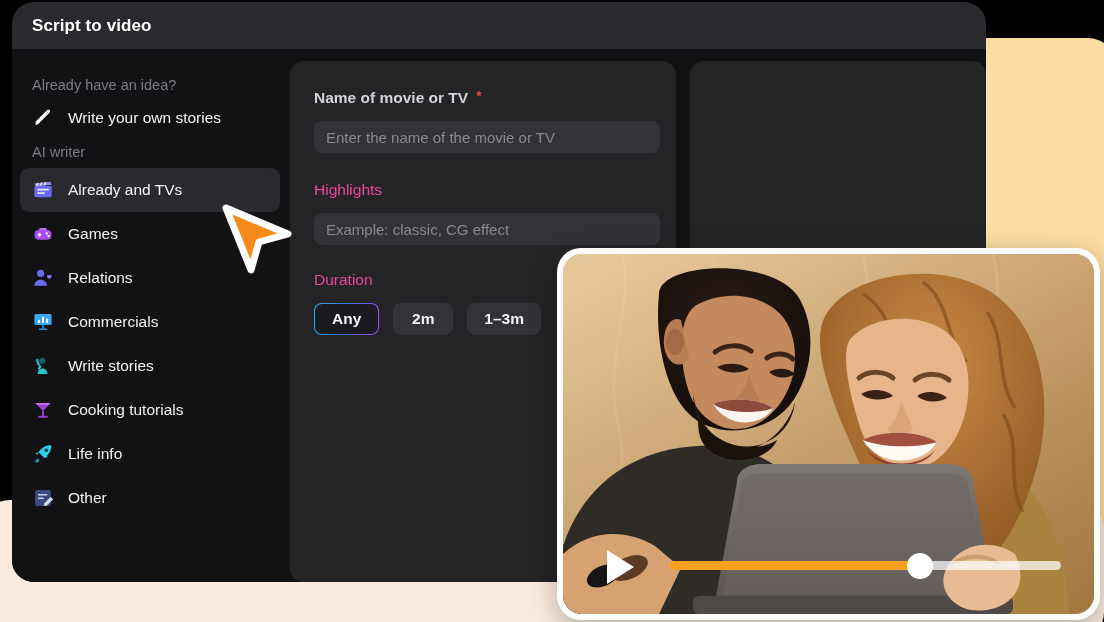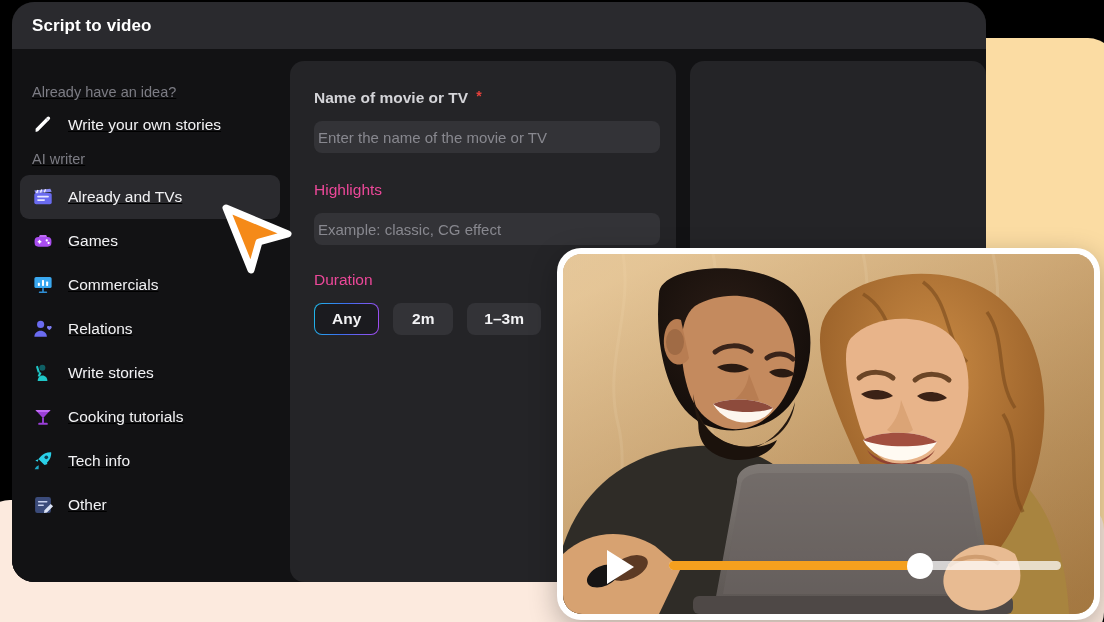--- a/index.html
+++ b/index.html
@@ -47,23 +47,22 @@
   .body-area {
     position: absolute; left: 0; top: 47px;
     width: 100%; height: 533px;
     background: #121214;
     display: flex;
   }
 
   
   .sidebar {
     width: 276px; flex: 0 0 276px;
-    padding-top: 26px;
+    padding-top: 19px;
     background: #121214;
-    text-decoration: underline;
   }
   .section-label {
     color: #7c7c84; font-size: 14.5px;
     padding: 9px 0 6px 20px;
   }
   .nav-row {
     display: flex; align-items: center;
     height: 38px; margin: 0 8px; padding-left: 12px;
     border-radius: 9px; gap: 14px;
   }
@@ -89,21 +88,21 @@
     color: #d4d4d8; font-size: 15.5px; font-weight: bold;
     display: flex; gap: 8px;
     margin-bottom: 14px;
   }
   .req { color: #e8413c; font-size: 14px; line-height: 1; }
   .field-label.soft { color: #ec4899; font-weight: normal; }
   .text-input {
     width: 346px; height: 32px;
     background: #333337; border: none; border-radius: 8px;
     color: #f97316; font-family: inherit; font-size: 15px;
-    padding: 0 4px; outline: none;
+    padding: 0 12px; outline: none;
   }
   .text-input::placeholder { color: #88888f; }
   .spacer-a { height: 28px; }
   .spacer-b { height: 26px; }
 
   .chips { display: flex; gap: 14px; }
   .chip {
     height: 32px; min-width: 60px; padding: 0 17px;
     background: #333337; border: none; border-radius: 8px;
     color: #f2f2f4; font-family: inherit; font-size: 15.5px; font-weight: bold;
@@ -222,45 +221,45 @@
                 <circle cx="16.1" cy="11.4" r="1.25" fill="#fff"></circle>
                 <circle cx="18.1" cy="14.2" r="1.25" fill="#fff"></circle>
               </svg>
             </span>
             <span class="label">Games</span>
           </div>
 
           <div class="nav-row">
             <span class="ico">
               <svg viewBox="0 0 24 24">
+                <circle cx="9.4" cy="7" r="3.9" fill="#6a6bf0"></circle>
+                <path d="M2.6 20.4c0-3.9 3.1-6.6 6.8-6.6s6.8 2.7 6.8 6.6z" fill="#6a6bf0"></path>
+                <path d="M18.9 9.2c-.9-1-2.6-.4-2.6 1 0 1.2 1.5 2.3 2.6 3 1.1-.7 2.6-1.8 2.6-3 0-1.4-1.7-2-2.6-1z" fill="#7d7ef5"></path>
+              </svg>
+            </span>
+            <span class="label">Relations</span>
+          </div>
+
+          <div class="nav-row">
+            <span class="ico">
+              <svg viewBox="0 0 24 24">
                 <rect x="2.6" y="3.4" width="18.8" height="12" rx="1.8" fill="#3aa8f0"></rect>
                 <rect x="6.4" y="9.6" width="2.2" height="3.4" rx=".7" fill="#fff"></rect>
                 <rect x="10.9" y="6.6" width="2.2" height="6.4" rx=".7" fill="#fff"></rect>
                 <rect x="15.4" y="8.3" width="2.2" height="4.7" rx=".7" fill="#fff"></rect>
                 <rect x="11.1" y="15.4" width="1.8" height="4.2" fill="#2f8fd6"></rect>
                 <rect x="7.4" y="19.1" width="9.2" height="1.7" rx=".8" fill="#2f8fd6"></rect>
               </svg>
             </span>
             <span class="label">Commercials</span>
           </div>
 
           <div class="nav-row">
             <span class="ico">
               <svg viewBox="0 0 24 24">
-                <circle cx="9.4" cy="7" r="3.9" fill="#6a6bf0"></circle>
-                <path d="M2.6 20.4c0-3.9 3.1-6.6 6.8-6.6s6.8 2.7 6.8 6.6z" fill="#6a6bf0"></path>
-                <path d="M18.9 9.2c-.9-1-2.6-.4-2.6 1 0 1.2 1.5 2.3 2.6 3 1.1-.7 2.6-1.8 2.6-3 0-1.4-1.7-2-2.6-1z" fill="#7d7ef5"></path>
-              </svg>
-            </span>
-            <span class="label">Relations</span>
-          </div>
-
-          <div class="nav-row">
-            <span class="ico">
-              <svg viewBox="0 0 24 24">
                 <circle cx="11.3" cy="6.3" r="3.3" fill="#0f5f64"></circle>
                 <path d="M6.2 20.6c0-3.4 2.3-5.9 5.3-5.9s5.3 2.5 5.3 5.9z" fill="#1fc7c7"></path>
                 <path d="M8.1 10.6 L6.2 15.5 L8.6 16.2 L10.4 12z" fill="#1fc7c7"></path>
                 <path d="M6.4 11.6 L4.3 4.8 L6.4 4.2 L8.5 11z" fill="#1fc7c7"></path>
               </svg>
             </span>
             <span class="label">Write stories</span>
           </div>
 
           <div class="nav-row">
@@ -277,21 +276,21 @@
 
           <div class="nav-row">
             <span class="ico">
               <svg viewBox="0 0 24 24">
                 <path d="M21 2.6c-4.4-.3-8.3 1.3-11 4L7 9.8l6.6 6.6 3.2-3c2.7-2.7 4.4-6.5 4.2-10.8z" fill="#2ad0e8"></path>
                 <circle cx="15.6" cy="8" r="2" fill="#0d3f52"></circle>
                 <path d="M7.2 9.7 3.6 11.4l2.6 1.4zM13.8 16.4l1.8-3.6 1.3 2.6z" fill="#2ad0e8"></path>
                 <path d="M2.9 20.9c1-2.3 2.2-3.5 4.5-4.4l-.2 4.6z" fill="#1fa7c4"></path>
               </svg>
             </span>
-            <span class="label">Tech info</span>
+            <span class="label">Life info</span>
           </div>
 
           <div class="nav-row">
             <span class="ico">
               <svg viewBox="0 0 24 24">
                 <rect x="3.4" y="3.4" width="17.2" height="17.2" rx="2.4" fill="#3b4b7a"></rect>
                 <rect x="6.4" y="7.6" width="10.5" height="1.7" rx=".8" fill="#c9d2ee"></rect>
                 <rect x="6.4" y="11.4" width="6.6" height="1.7" rx=".8" fill="#c9d2ee"></rect>
                 <path d="M20.4 10.8 13.6 17.6l-.5 3.1 3.1-.5 6.8-6.8z" fill="#dde4f6"></path>
               </svg>

